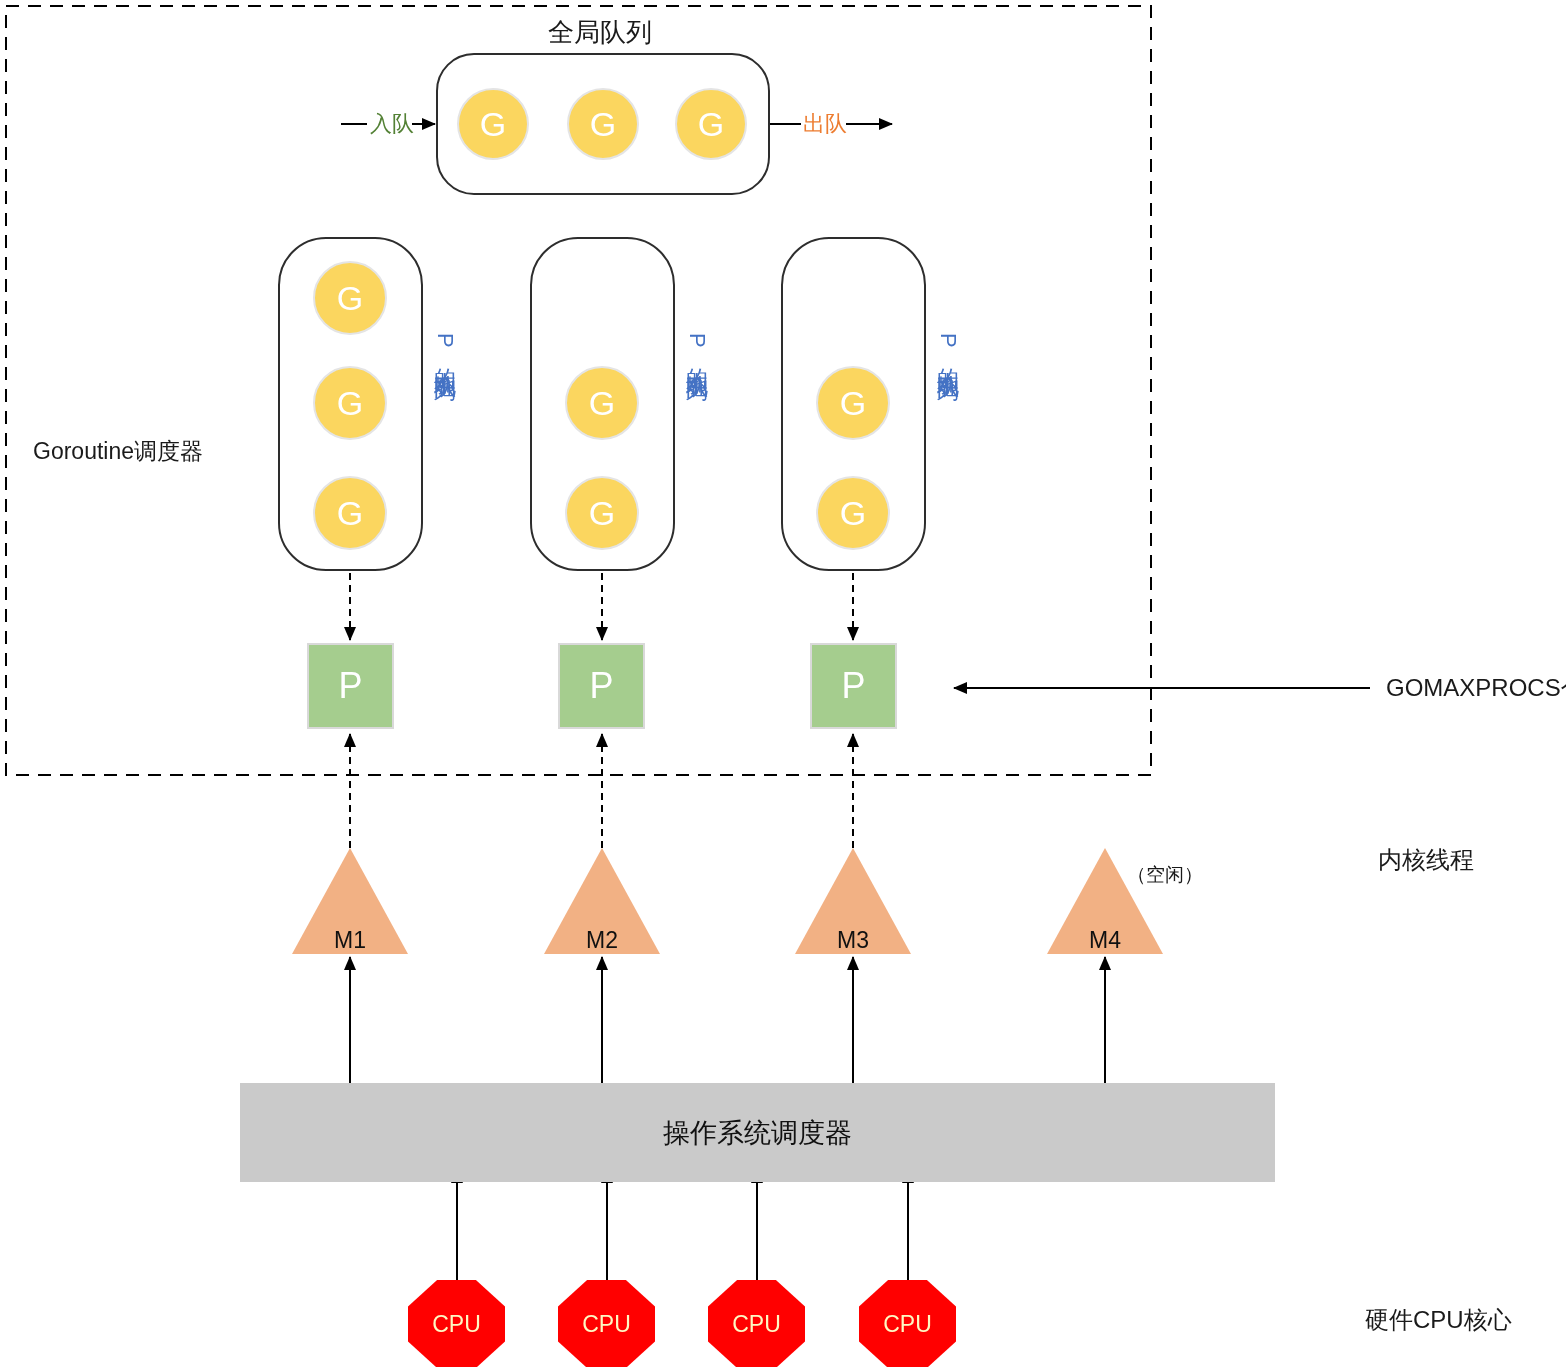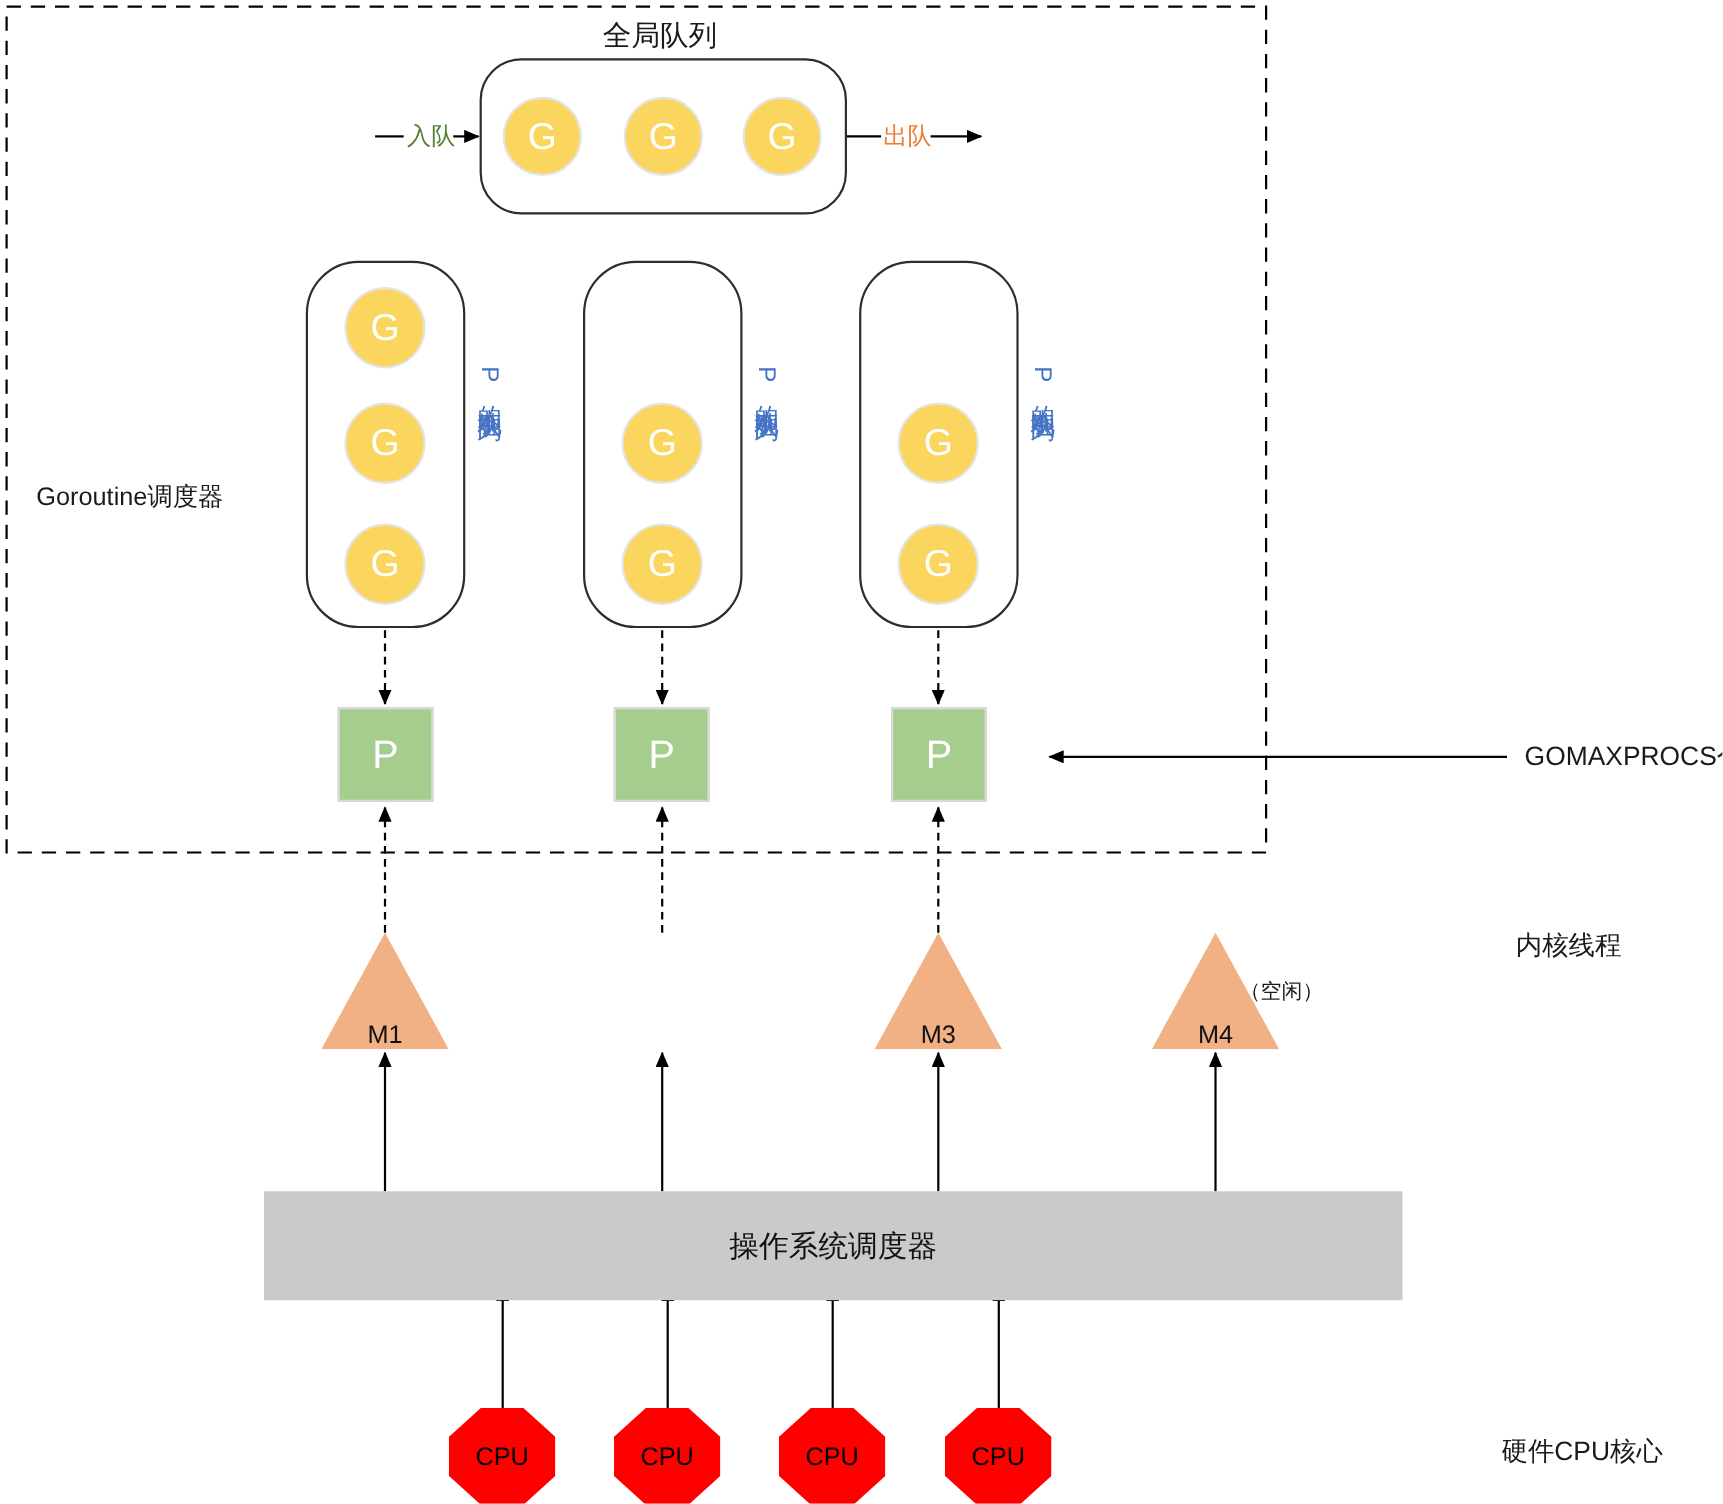--- a/index.html
+++ b/index.html
@@ -34,21 +34,21 @@
   }
   .os-bar{
     position:absolute;left:240px;top:1083px;width:1035px;height:99px;background:var(--os_bar);
     display:flex;align-items:center;justify-content:center;
     color:#111;font-size:27px;
   }
   .cpu-oct{
     position:absolute;width:97px;height:88px;background:var(--cpu);
     clip-path:polygon(30% 0%,70% 0%,100% 30%,100% 70%,70% 100%,30% 100%,0% 70%,0% 30%);
     display:flex;align-items:center;justify-content:center;
-    color:#000000;font-size:23px;
+    color:#fef9c3;font-size:23px;
   }
   .enq{color:var(--enqueue);}
   .deq{color:var(--dequeue);}
 </style>
 </head>
 <body>
 
 <div id="canvas">
 
   <svg id="wires">
@@ -145,28 +145,31 @@
   </div>
   <div class="p-box" style="left:810px;top:643px;">
     <span>P</span>
   </div>
 
   <div class="lbl" style="left:1386px;top:674px;font-size:24px;">GOMAXPROCS个</div>
 
   <div class="m-tri" style="left:292px;top:848px;">
     <span>M1</span>
   </div>
+  <div class="m-tri" style="left:544px;top:848px;">
+    <span>M2</span>
+  </div>
   <div class="m-tri" style="left:795px;top:848px;">
     <span>M3</span>
   </div>
   <div class="m-tri" style="left:1047px;top:848px;">
     <span>M4</span>
   </div>
 
-  <div class="lbl" style="left:1127px;top:864px;font-size:19px;margin-top:27px;">（空闲）</div>
+  <div class="lbl" style="left:1127px;top:864px;font-size:19px;">（空闲）</div>
   <div class="lbl" style="left:1378px;top:846px;font-size:24px;">内核线程</div>
 
   <div class="os-bar">
     <span>操作系统调度器</span>
   </div>
 
   <div class="cpu-oct" style="left:408px;top:1280px;">
     <span>CPU</span>
   </div>
   <div class="cpu-oct" style="left:558px;top:1280px;">

